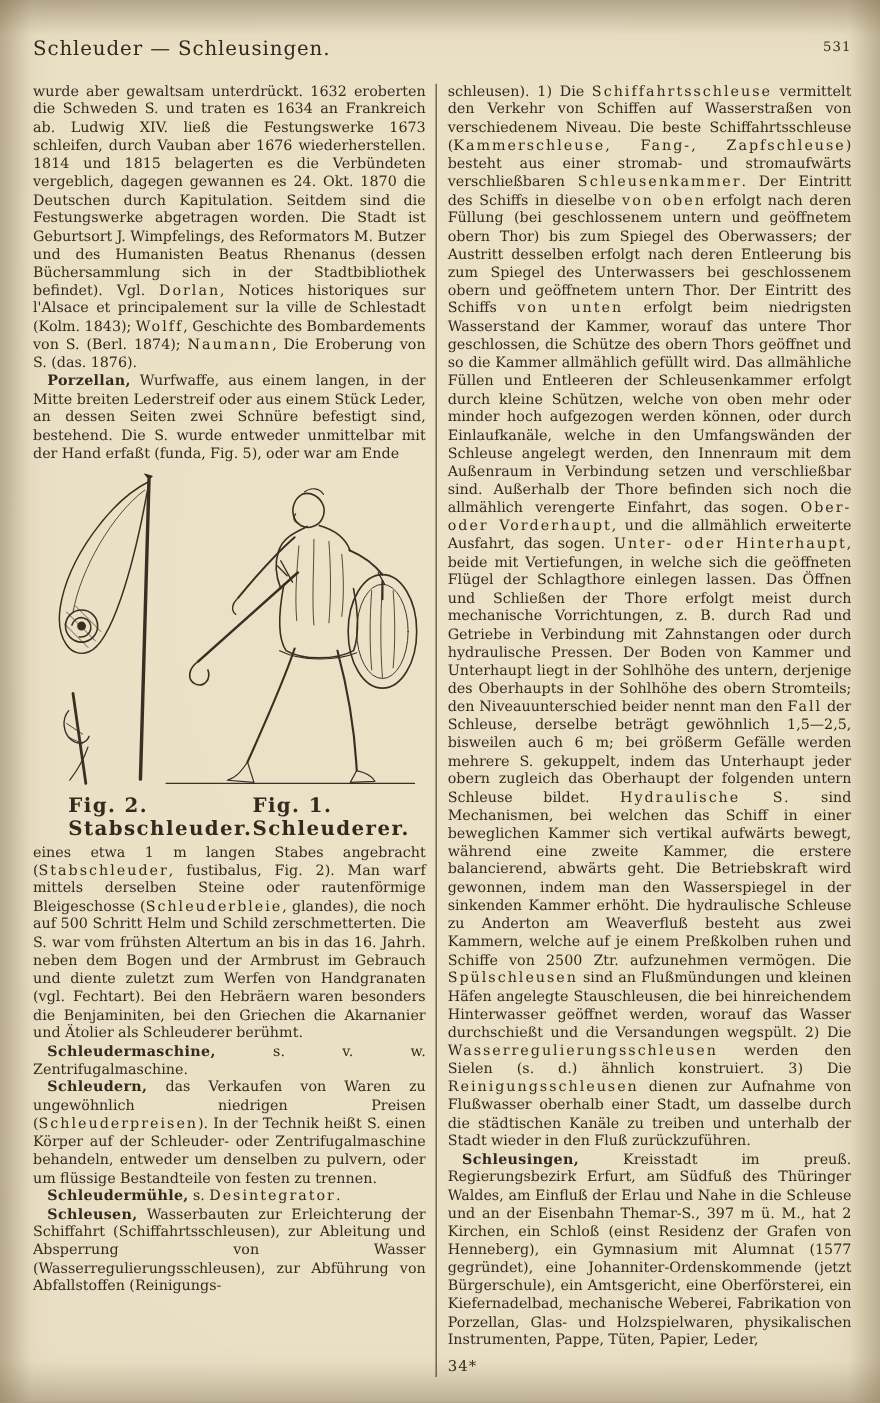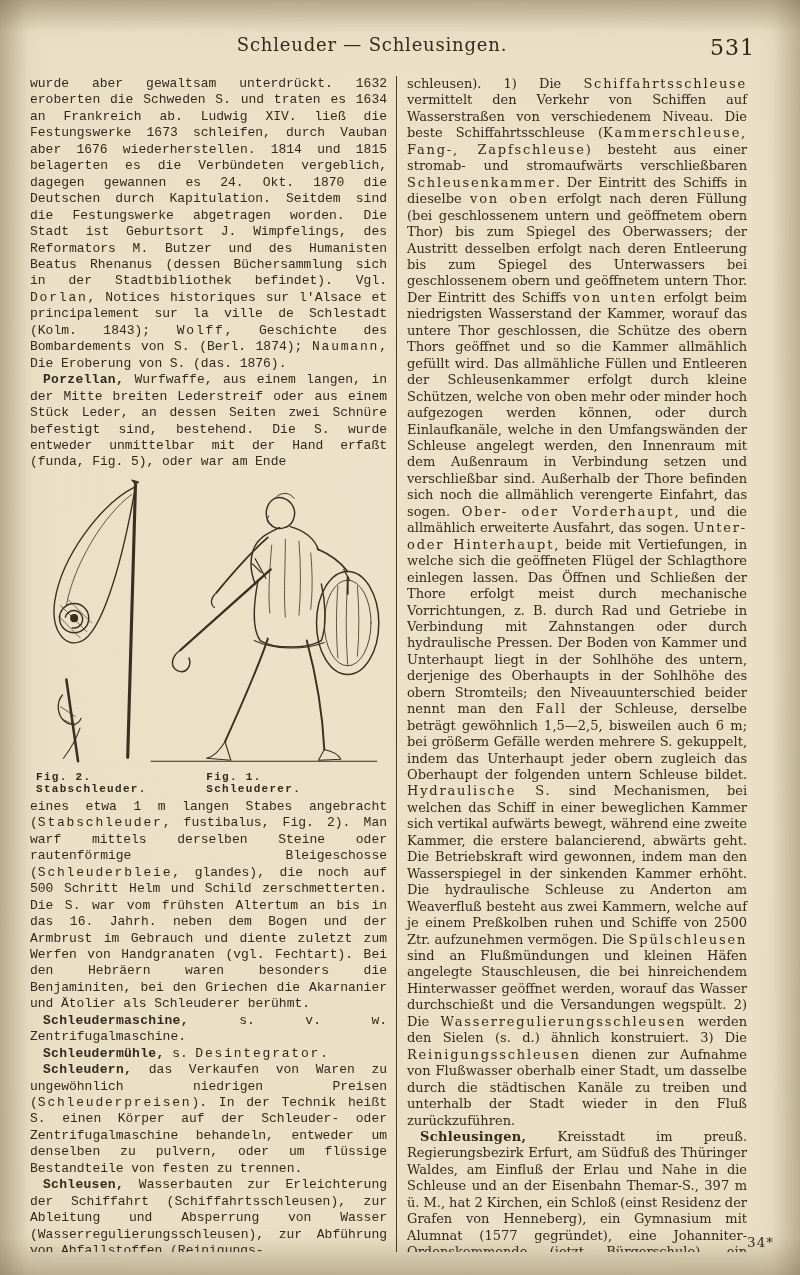--- a/index.html
+++ b/index.html
@@ -13,40 +13,40 @@
     background:
       radial-gradient(130% 110% at 50% 42%, rgba(255,252,240,0.10), rgba(0,0,0,0) 62%),
       linear-gradient(90deg, rgba(110,88,52,0.28), rgba(0,0,0,0) 3.5%, rgba(0,0,0,0) 96.5%, rgba(110,88,52,0.24)),
       linear-gradient(180deg, rgba(100,80,48,0.30), rgba(0,0,0,0) 2.5%, rgba(0,0,0,0) 97%, rgba(100,80,48,0.22)),
       #e9dfc4;
     box-shadow: inset 0 0 46px rgba(92,72,40,0.28);
   }
   .inner{position:absolute;left:30px;right:26px;top:34px;bottom:14px;}
   .pagehead{position:relative;height:30px;margin-bottom:12px;}
   .pagehead .title{
-    position:absolute;left:0;right:60px;text-align:center;
+    position:absolute;left:0;right:60px;text-align:left;
     font-size:18px;letter-spacing:0.8px;
   }
-  .pagehead .pnum{position:absolute;right:19px;top:1px;font-size:22px;letter-spacing:1px;}
+  .pagehead .pnum{position:absolute;right:0;top:1px;font-size:12px;letter-spacing:1px;}
   .columns{display:flex;align-items:stretch;height:1176px;overflow:hidden;}
-  .col-left{width:366px;padding-right:9px;box-sizing:border-box;display:flex;flex-direction:column;font-family:Liberation Mono, monospace;}
-  .col-right{flex:1;border-left:1px solid #443826;padding-left:10px;box-sizing:border-box;display:flex;flex-direction:row;}
+  .col-left{width:366px;padding-right:9px;box-sizing:border-box;display:flex;flex-direction:column;}
+  .col-right{flex:1;border-left:1px solid #443826;padding-left:10px;box-sizing:border-box;display:flex;flex-direction:column;}
   .para{
     margin:0;font-size:13px;line-height:16.45px;text-align:justify;
     hyphens:auto;-webkit-hyphens:auto;word-spacing:-0.2px;
   }
   .para.indent{text-indent:13px;}
   .lead{font-weight:bold;letter-spacing:0.3px;}
   .sperr{letter-spacing:1.8px;}
   figure.plate{margin:6px 0 4px 0;padding:0;}
   figure.plate svg{display:block;width:355px;height:292px;}
   figcaption.capline{
     display:flex;justify-content:space-between;
     padding:2px 26px 0 6px;
-    font-size:11px;font-weight:bold;letter-spacing:1.3px;
+    font-size:18px;font-weight:bold;letter-spacing:1.3px;margin-left:26px;
   }
   .footer-sig{margin-top:auto;text-align:left;font-size:13.5px;letter-spacing:1px;padding-bottom:2px;}
 </style>
 </head>
 <body>
 
 <div class="page">
   <div class="inner">
 
     <div class="pagehead">
@@ -116,22 +116,22 @@
           </svg>
           <figcaption class="capline">
             <span>Fig. 2. Stabschleuder.</span>
             <span>Fig. 1. Schleuderer.</span>
           </figcaption>
         </figure>
 
         <div>
             <p class="para"><span>eines etwa 1 m langen Stabes angebracht (</span><span class="sperr">Stabschleuder</span><span>, fustibalus, Fig. 2). Man warf mittels derselben Steine oder rautenförmige Bleigeschosse (</span><span class="sperr">Schleuderbleie</span><span>, glandes), die noch auf 500 Schritt Helm und Schild zerschmetterten. Die S. war vom frühsten Altertum an bis in das 16. Jahrh. neben dem Bogen und der Armbrust im Gebrauch und diente zuletzt zum Werfen von Handgranaten (vgl. Fechtart). Bei den Hebräern waren besonders die Benjaminiten, bei den Griechen die Akarnanier und Ätolier als Schleuderer berühmt.</span></p>
             <p class="para indent"><span class="lead">Schleudermaschine,</span><span> s. v. w. Zentrifugalmaschine.</span></p>
+            <p class="para indent"><span class="lead">Schleudern,</span><span> das Verkaufen von Waren zu ungewöhnlich niedrigen Preisen (</span><span class="sperr">Schleuderpreisen</span><span>). In der Technik heißt S. einen Körper auf der Schleuder- oder Zentrifugalmaschine behandeln, entweder um denselben zu pulvern, oder um flüssige Bestandteile von festen zu trennen.</span></p>
             <p class="para indent"><span class="lead">Schleudermühle,</span><span> s. </span><span class="sperr">Desintegrator</span><span>.</span></p>
-            <p class="para indent"><span class="lead">Schleudern,</span><span> das Verkaufen von Waren zu ungewöhnlich niedrigen Preisen (</span><span class="sperr">Schleuderpreisen</span><span>). In der Technik heißt S. einen Körper auf der Schleuder- oder Zentrifugalmaschine behandeln, entweder um denselben zu pulvern, oder um flüssige Bestandteile von festen zu trennen.</span></p>
             <p class="para indent"><span class="lead">Schleusen,</span><span> Wasserbauten zur Erleichterung der Schiffahrt (Schiffahrtsschleusen), zur Ableitung und Absperrung von Wasser (Wasserregulierungsschleusen), zur Abführung von Abfallstoffen (Reinigungs-</span></p>
           </div>
       </div>
 
       <div class="col-right">
         <div>
             <p class="para"><span>schleusen). 1) Die </span><span class="sperr">Schiffahrtsschleuse</span><span> vermittelt den Verkehr von Schiffen auf Wasserstraßen von verschiedenem Niveau. Die beste Schiffahrtsschleuse (</span><span class="sperr">Kammerschleuse, Fang-, Zapfschleuse</span><span>) besteht aus einer stromab- und stromaufwärts verschließbaren </span><span class="sperr">Schleusenkammer</span><span>. Der Eintritt des Schiffs in dieselbe </span><span class="sperr">von oben</span><span> erfolgt nach deren Füllung (bei geschlossenem untern und geöffnetem obern Thor) bis zum Spiegel des Oberwassers; der Austritt desselben erfolgt nach deren Entleerung bis zum Spiegel des Unterwassers bei geschlossenem obern und geöffnetem untern Thor. Der Eintritt des Schiffs </span><span class="sperr">von unten</span><span> erfolgt beim niedrigsten Wasserstand der Kammer, worauf das untere Thor geschlossen, die Schütze des obern Thors geöffnet und so die Kammer allmählich gefüllt wird. Das allmähliche Füllen und Entleeren der Schleusenkammer erfolgt durch kleine Schützen, welche von oben mehr oder minder hoch aufgezogen werden können, oder durch Einlaufkanäle, welche in den Umfangswänden der Schleuse angelegt werden, den Innenraum mit dem Außenraum in Verbindung setzen und verschließbar sind. Außerhalb der Thore befinden sich noch die allmählich verengerte Einfahrt, das sogen. </span><span class="sperr">Ober- oder Vorderhaupt</span><span>, und die allmählich erweiterte Ausfahrt, das sogen. </span><span class="sperr">Unter- oder Hinterhaupt</span><span>, beide mit Vertiefungen, in welche sich die geöffneten Flügel der Schlagthore einlegen lassen. Das Öffnen und Schließen der Thore erfolgt meist durch mechanische Vorrichtungen, z. B. durch Rad und Getriebe in Verbindung mit Zahnstangen oder durch hydraulische Pressen. Der Boden von Kammer und Unterhaupt liegt in der Sohlhöhe des untern, derjenige des Oberhaupts in der Sohlhöhe des obern Stromteils; den Niveauunterschied beider nennt man den </span><span class="sperr">Fall</span><span> der Schleuse, derselbe beträgt gewöhnlich 1,5—2,5, bisweilen auch 6 m; bei größerm Gefälle werden mehrere S. gekuppelt, indem das Unterhaupt jeder obern zugleich das Oberhaupt der folgenden untern Schleuse bildet. </span><span class="sperr">Hydraulische S.</span><span> sind Mechanismen, bei welchen das Schiff in einer beweglichen Kammer sich vertikal aufwärts bewegt, während eine zweite Kammer, die erstere balancierend, abwärts geht. Die Betriebskraft wird gewonnen, indem man den Wasserspiegel in der sinkenden Kammer erhöht. Die hydraulische Schleuse zu Anderton am Weaverfluß besteht aus zwei Kammern, welche auf je einem Preßkolben ruhen und Schiffe von 2500 Ztr. aufzunehmen vermögen. Die </span><span class="sperr">Spülschleusen</span><span> sind an Flußmündungen und kleinen Häfen angelegte Stauschleusen, die bei hinreichendem Hinterwasser geöffnet werden, worauf das Wasser durchschießt und die Versandungen wegspült. 2) Die </span><span class="sperr">Wasserregulierungsschleusen</span><span> werden den Sielen (s. d.) ähnlich konstruiert. 3) Die </span><span class="sperr">Reinigungsschleusen</span><span> dienen zur Aufnahme von Flußwasser oberhalb einer Stadt, um dasselbe durch die städtischen Kanäle zu treiben und unterhalb der Stadt wieder in den Fluß zurückzuführen.</span></p>
             <p class="para indent"><span class="lead">Schleusingen,</span><span> Kreisstadt im preuß. Regierungsbezirk Erfurt, am Südfuß des Thüringer Waldes, am Einfluß der Erlau und Nahe in die Schleuse und an der Eisenbahn Themar-S., 397 m ü. M., hat 2 Kirchen, ein Schloß (einst Residenz der Grafen von Henneberg), ein Gymnasium mit Alumnat (1577 gegründet), eine Johanniter-Ordenskommende (jetzt Bürgerschule), ein Amtsgericht, eine Oberförsterei, ein Kiefernadelbad, mechanische Weberei, Fabrikation von Porzellan, Glas- und Holzspielwaren, physikalischen Instrumenten, Pappe, Tüten, Papier, Leder,</span></p>
           </div>
         <div class="footer-sig">34*</div>

